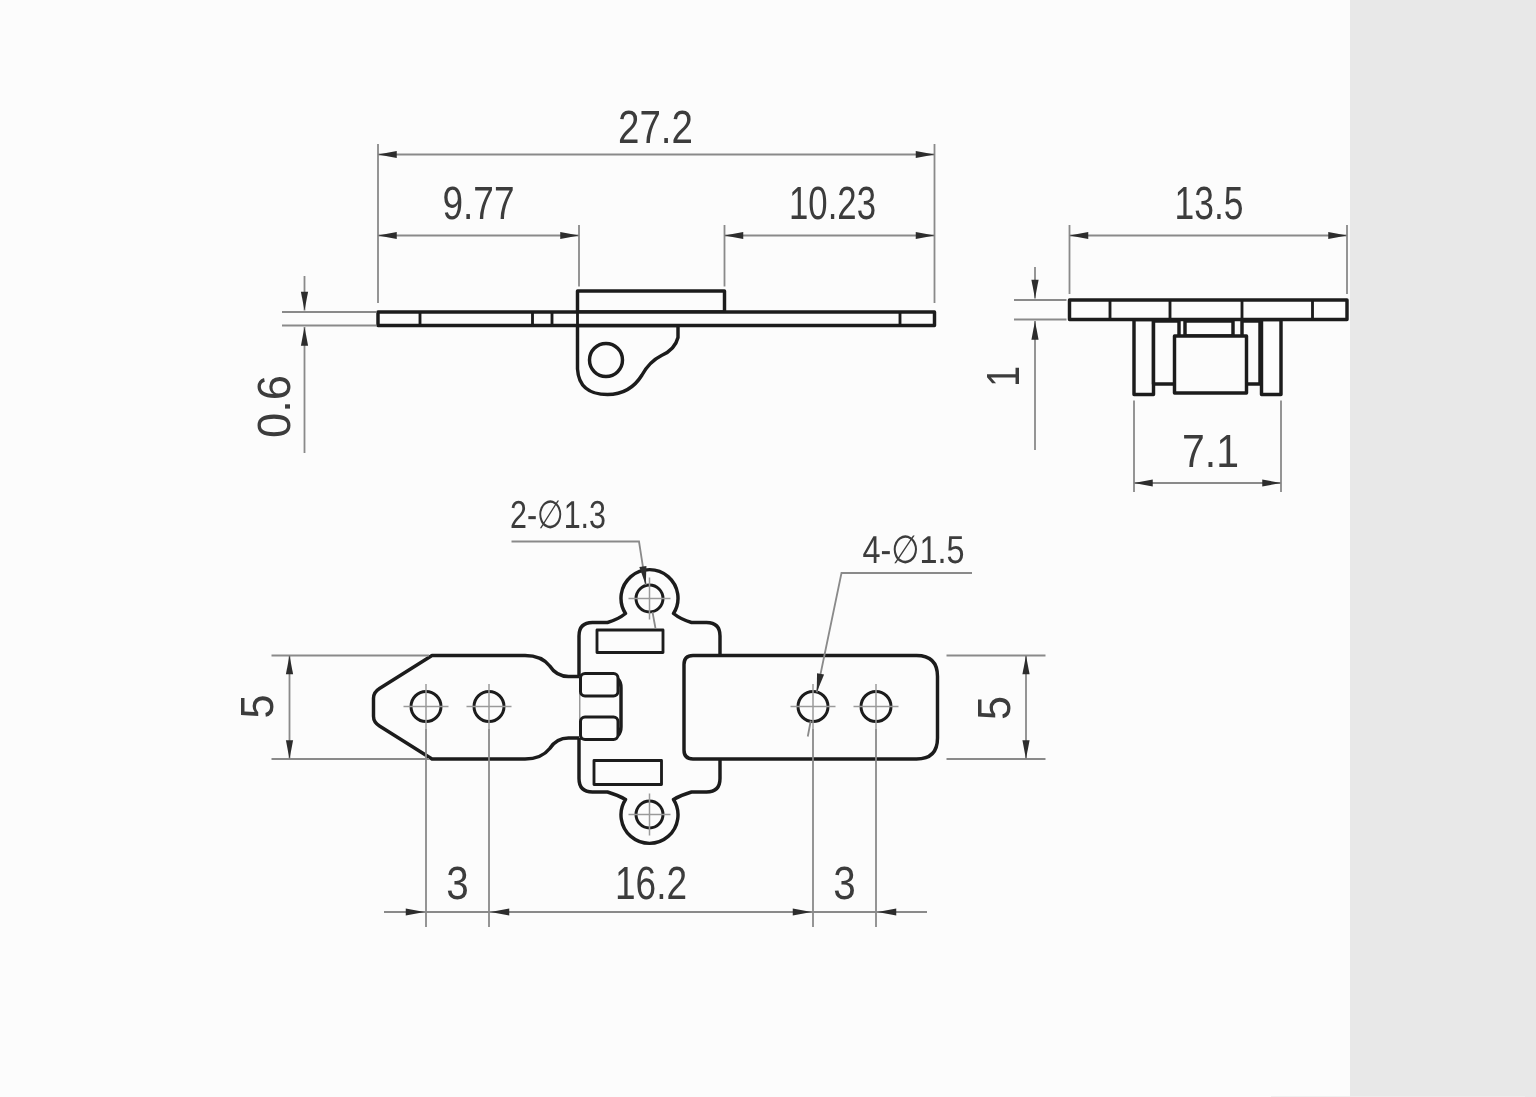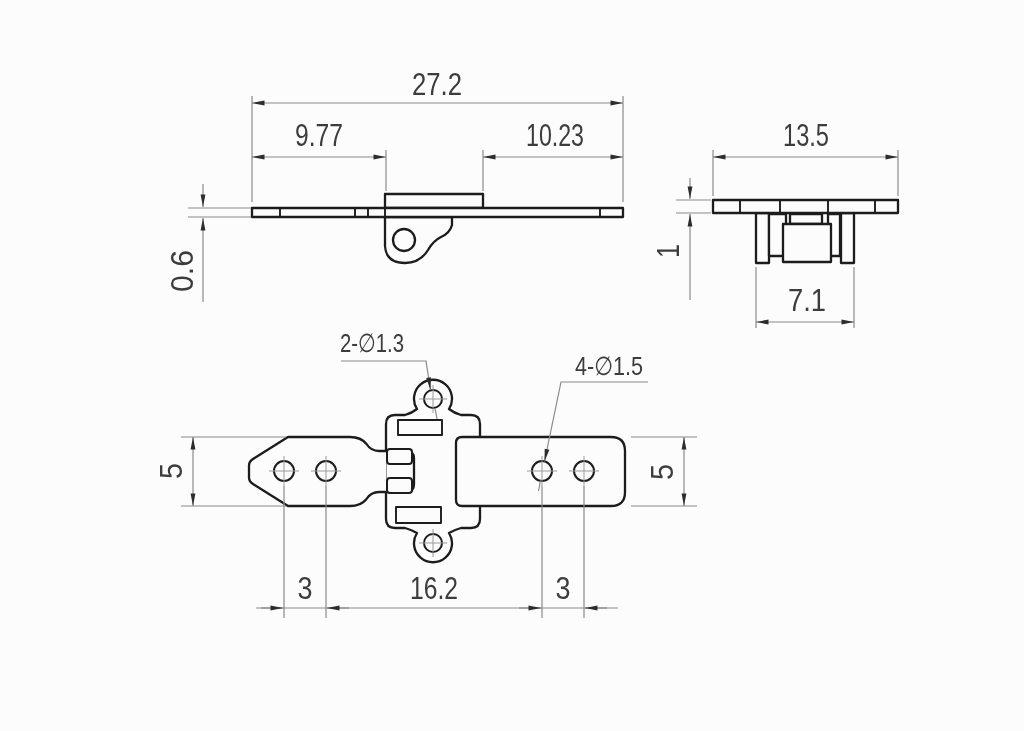--- a/index.html
+++ b/index.html
@@ -1,17 +1,17 @@
 <!DOCTYPE html>
 <html><head>
 <meta charset="utf-8">
 <style>
   html,body{margin:0;padding:0;background:#e8e8e8;}
   .canvas{
-    position:relative;width:1024px;height:731px;background:#fcfcfc;
+    position:relative;width:900px;height:731px;background:#fcfcfc;
     font-family:"Liberation Sans", sans-serif;overflow:hidden;
   }
   svg{display:block;}
   .outline{fill:none;stroke:#1c1c1c;stroke-width:2.3;stroke-linejoin:round;stroke-linecap:round;}
   .outline-fill{fill:#fcfcfc;stroke:#1c1c1c;stroke-width:2.3;stroke-linejoin:round;}
   .detail{fill:none;stroke:#1c1c1c;stroke-width:1.9;stroke-linejoin:round;}
   .dim{stroke:#8a8a8a;stroke-width:1.2;fill:none;}
   .thin{stroke:#9a9a9a;stroke-width:1;fill:none;}
   .dimtext{fill:#3c3c3c;font-size:31px;}
   .labeltext{fill:#3c3c3c;font-size:26px;}

